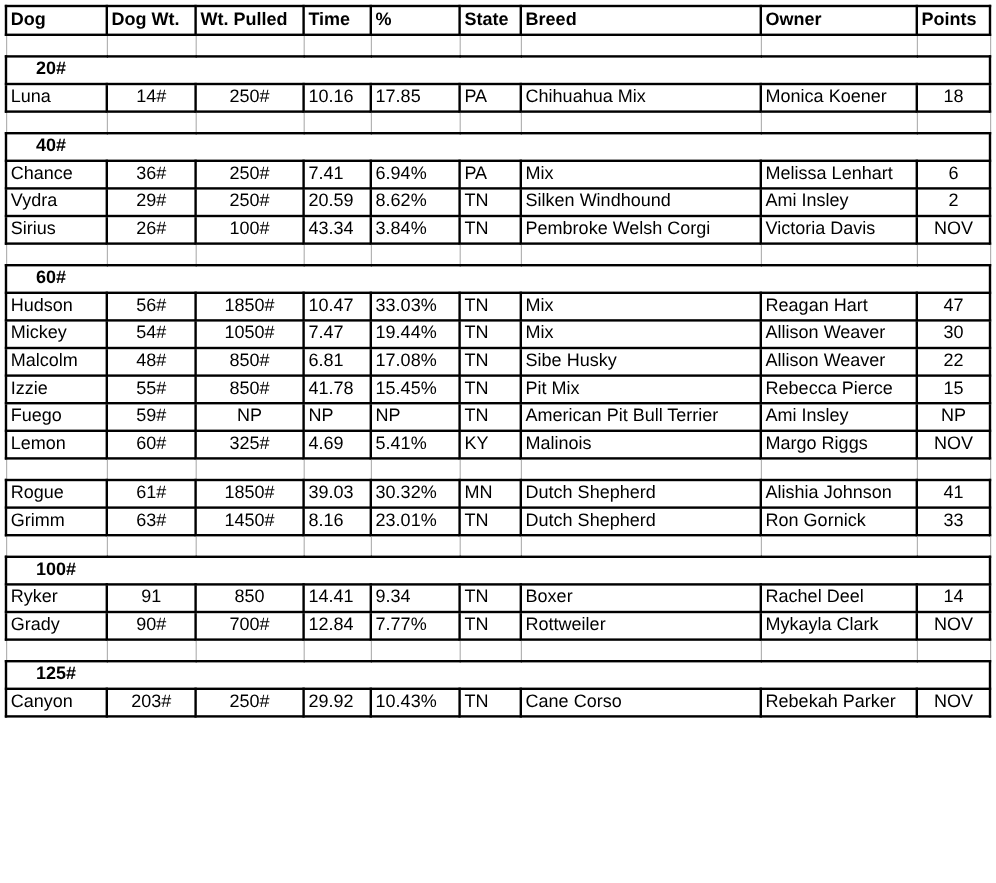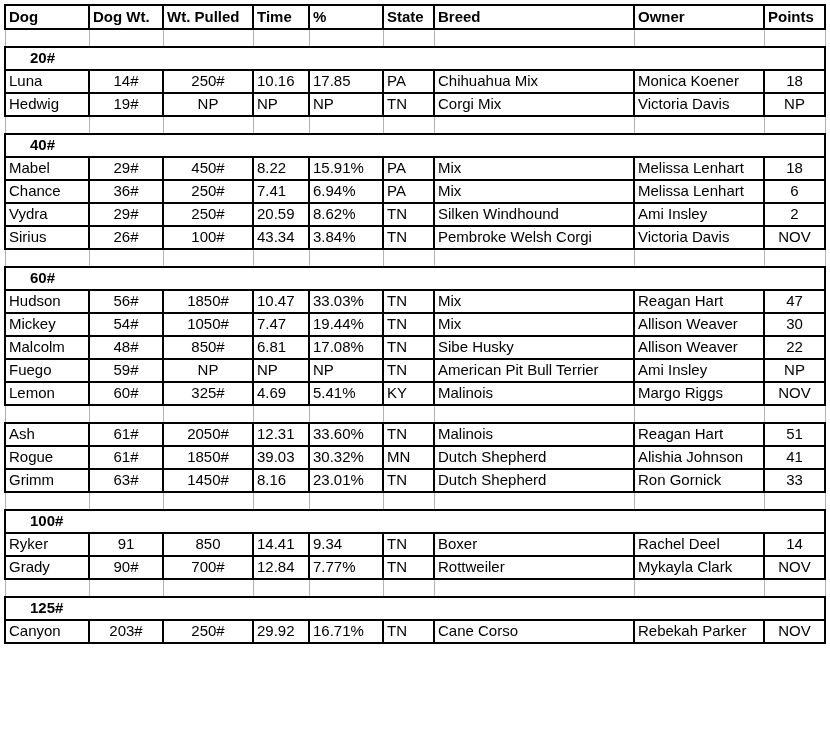--- a/index.html
+++ b/index.html
@@ -98,55 +98,33 @@
         <td>Luna</td>
         <td>14#</td>
         <td>250#</td>
         <td>10.16</td>
         <td>17.85</td>
         <td>PA</td>
         <td>Chihuahua Mix</td>
         <td>Monica Koener</td>
         <td>18</td>
       </tr>
-      <tr class="data-row">
-        <td>Hedwig</td>
-        <td>19#</td>
-        <td>NP</td>
-        <td>NP</td>
-        <td>NP</td>
-        <td>TN</td>
-        <td>Corgi Mix</td>
-        <td>Victoria Davis</td>
-        <td>NP</td>
-      </tr>
       <tr class="spacer-row">
         <td></td>
         <td></td>
         <td></td>
         <td></td>
         <td></td>
         <td></td>
         <td></td>
         <td></td>
         <td></td>
       </tr>
       <tr class="section-row">
         <td colspan="9" class="section-cell">40#</td>
-      </tr>
-      <tr class="data-row">
-        <td>Mabel</td>
-        <td>29#</td>
-        <td>450#</td>
-        <td>8.22</td>
-        <td>15.91%</td>
-        <td>PA</td>
-        <td>Mix</td>
-        <td>Melissa Lenhart</td>
-        <td>18</td>
       </tr>
       <tr class="data-row">
         <td>Chance</td>
         <td>36#</td>
         <td>250#</td>
         <td>7.41</td>
         <td>6.94%</td>
         <td>PA</td>
         <td>Mix</td>
         <td>Melissa Lenhart</td>
@@ -215,20 +193,31 @@
         <td>48#</td>
         <td>850#</td>
         <td>6.81</td>
         <td>17.08%</td>
         <td>TN</td>
         <td>Sibe Husky</td>
         <td>Allison Weaver</td>
         <td>22</td>
       </tr>
       <tr class="data-row">
+        <td>Izzie</td>
+        <td>55#</td>
+        <td>850#</td>
+        <td>41.78</td>
+        <td>15.45%</td>
+        <td>TN</td>
+        <td>Pit Mix</td>
+        <td>Rebecca Pierce</td>
+        <td>15</td>
+      </tr>
+      <tr class="data-row">
         <td>Fuego</td>
         <td>59#</td>
         <td>NP</td>
         <td>NP</td>
         <td>NP</td>
         <td>TN</td>
         <td>American Pit Bull Terrier</td>
         <td>Ami Insley</td>
         <td>NP</td>
       </tr>
@@ -248,31 +237,20 @@
         <td></td>
         <td></td>
         <td></td>
         <td></td>
         <td></td>
         <td></td>
         <td></td>
         <td></td>
       </tr>
       <tr class="data-row">
-        <td>Ash</td>
-        <td>61#</td>
-        <td>2050#</td>
-        <td>12.31</td>
-        <td>33.60%</td>
-        <td>TN</td>
-        <td>Malinois</td>
-        <td>Reagan Hart</td>
-        <td>51</td>
-      </tr>
-      <tr class="data-row">
         <td>Rogue</td>
         <td>61#</td>
         <td>1850#</td>
         <td>39.03</td>
         <td>30.32%</td>
         <td>MN</td>
         <td>Dutch Shepherd</td>
         <td>Alishia Johnson</td>
         <td>41</td>
       </tr>
@@ -335,20 +313,20 @@
         <td></td>
       </tr>
       <tr class="section-row">
         <td colspan="9" class="section-cell">125#</td>
       </tr>
       <tr class="data-row">
         <td>Canyon</td>
         <td>203#</td>
         <td>250#</td>
         <td>29.92</td>
-        <td>16.71%</td>
+        <td>10.43%</td>
         <td>TN</td>
         <td>Cane Corso</td>
         <td>Rebekah Parker</td>
         <td>NOV</td>
       </tr>
     </tbody>
 </table>
 
 </body></html>

